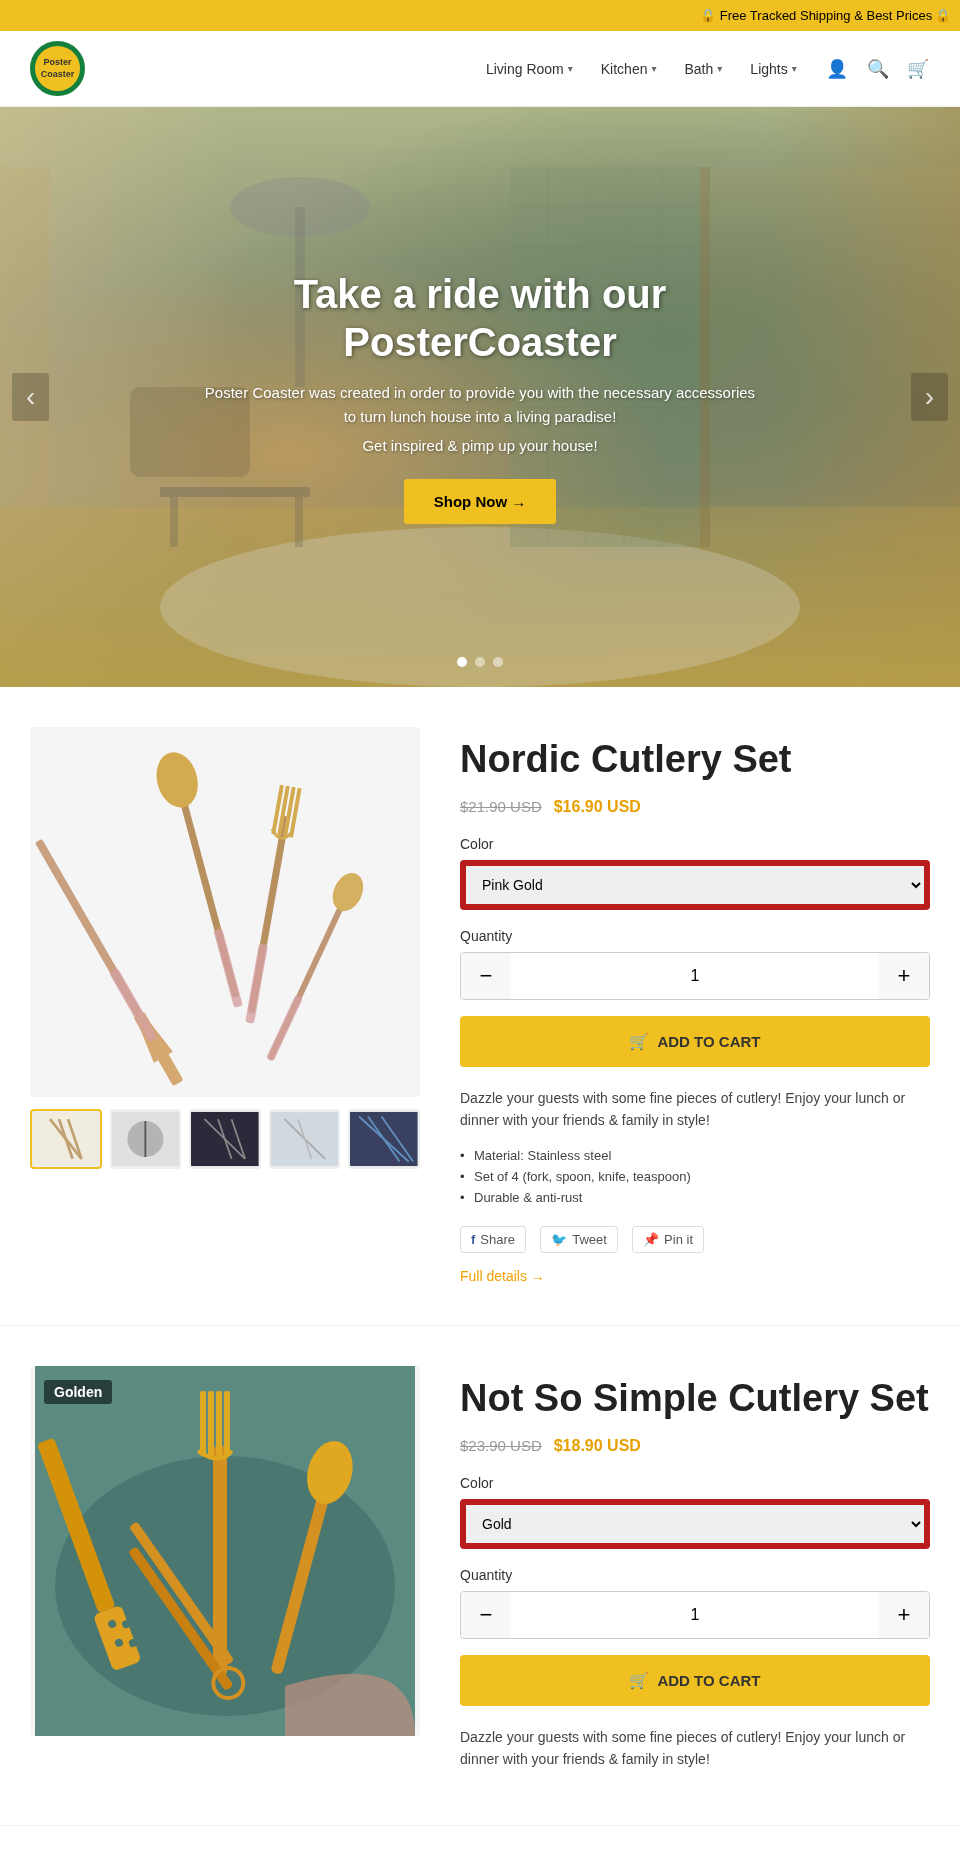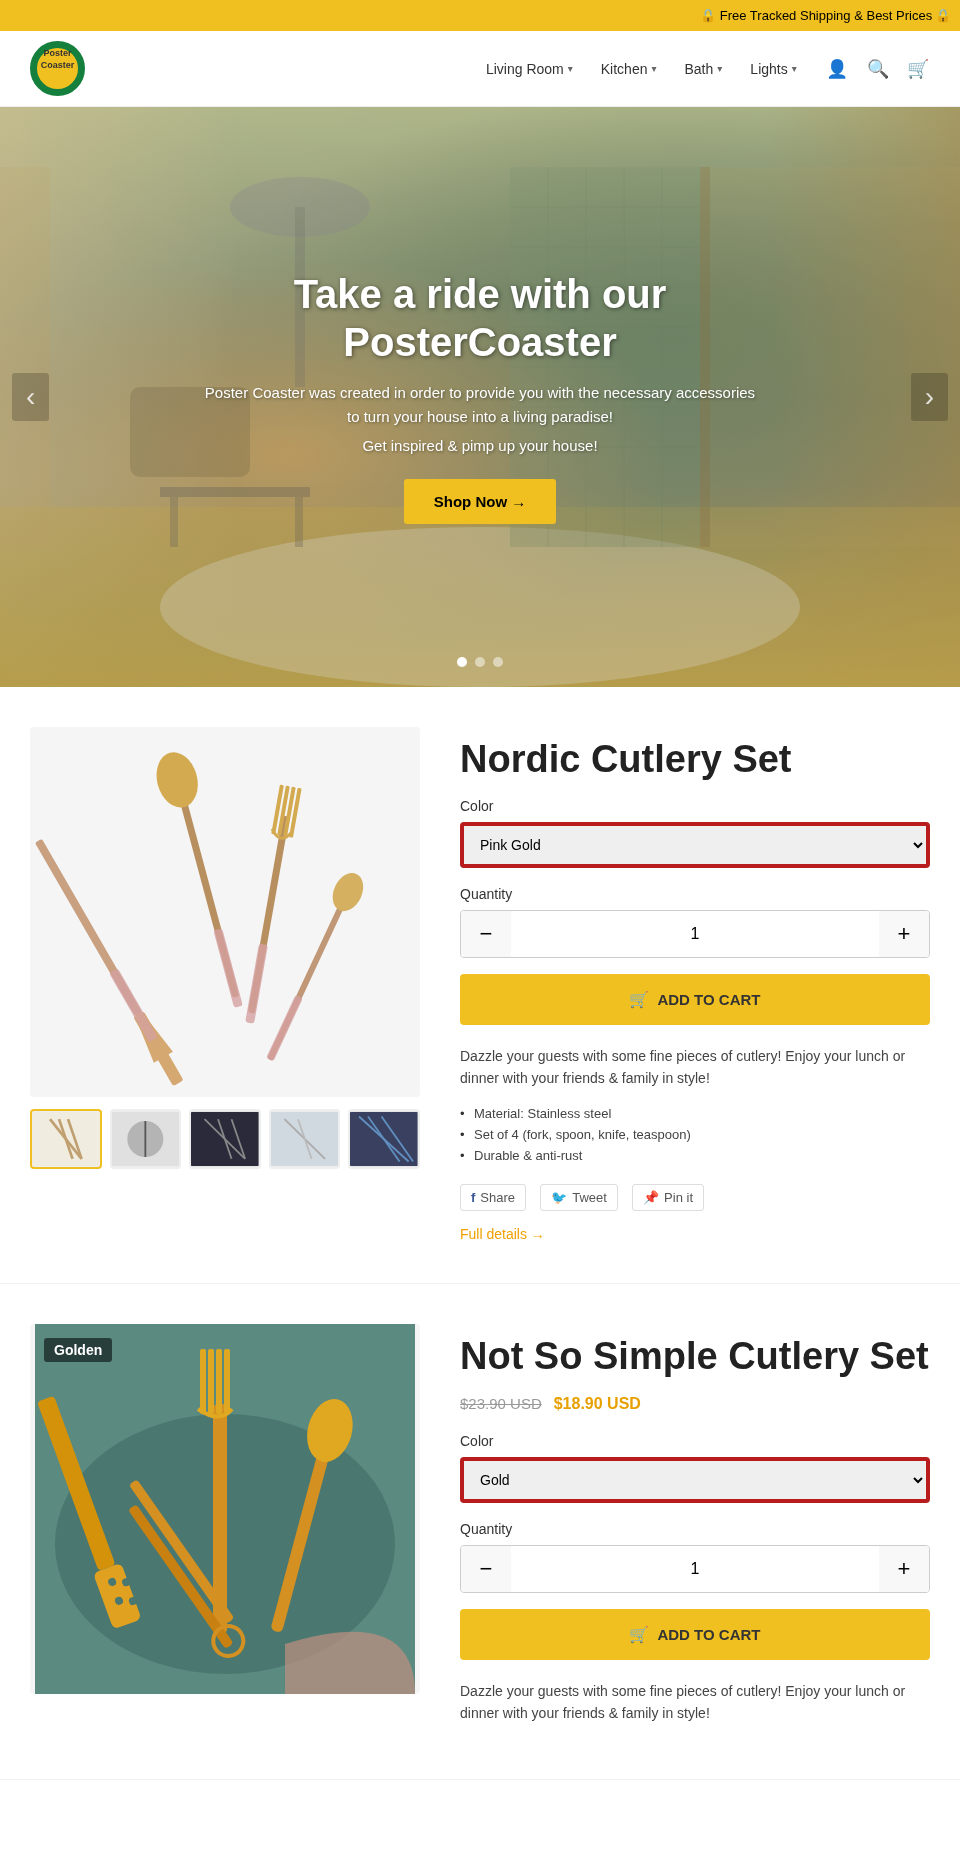--- a/index.html
+++ b/index.html
@@ -26,27 +26,28 @@
       display: flex;
       align-items: center;
       margin-right: auto;
     }
     .logo-circle {
       width: 55px;
       height: 55px;
       border-radius: 50%;
       background: #f0c020;
       display: flex;
+      align-items: center;
       justify-content: center;
       font-size: 10px;
       font-weight: bold;
       color: #333;
       text-align: center;
       line-height: 1.2;
-      border: 7px solid #15803d;
+      border: 5px solid #15803d;
     }
     .nav {
       display: flex;
       gap: 28px;
     }
     .nav-item {
       font-size: 14px;
       color: #333;
       cursor: pointer;
       display: flex;
@@ -238,21 +239,21 @@
     }
     .label {
       font-size: 14px;
       color: #333;
       margin-bottom: 8px;
       font-weight: 500;
     }
     .color-select {
       width: 100%;
       padding: 10px 12px;
-      border: 4px solid #b91c1c;
+      border: 6px solid #b91c1c;
       border-radius: 4px;
       font-size: 14px;
       margin-bottom: 18px;
       appearance: auto;
       cursor: pointer;
     }
     .quantity-row {
       display: flex;
       align-items: center;
       border: 1px solid #ccc;
@@ -438,21 +439,21 @@
     <line x1="510" y1="300" x2="700" y2="300" stroke="#6a8060" stroke-width="1" opacity="0.4"></line>
     <line x1="510" y1="340" x2="700" y2="340" stroke="#6a8060" stroke-width="1" opacity="0.4"></line>
     <line x1="548" y1="60" x2="548" y2="440" stroke="#6a8060" stroke-width="1" opacity="0.4"></line>
     <line x1="586" y1="60" x2="586" y2="440" stroke="#6a8060" stroke-width="1" opacity="0.4"></line>
     <line x1="624" y1="60" x2="624" y2="440" stroke="#6a8060" stroke-width="1" opacity="0.4"></line>
     <line x1="662" y1="60" x2="662" y2="440" stroke="#6a8060" stroke-width="1" opacity="0.4"></line>
   </svg>
 
   <div class="hero-content">
     <h1 class="hero-title">Take a ride with our PosterCoaster</h1>
-    <p class="hero-subtitle">Poster Coaster was created in order to provide you with the necessary accessories to turn your house into a living paradise!</p>
+    <p class="hero-subtitle">Poster Coaster was created in order to provide you with the necessary accessories to turn lunch house into a living paradise!</p>
     <p class="hero-tagline">Get inspired &amp; pimp up your house!</p>
     <button class="hero-btn">Shop Now →</button>
   </div>
   <div class="hero-arrow hero-arrow-left">‹</div>
   <div class="hero-arrow hero-arrow-right">›</div>
   <div class="hero-dots">
     <div class="hero-dot active"></div>
     <div class="hero-dot"></div>
     <div class="hero-dot"></div>
   </div>
@@ -543,20 +544,24 @@
           <line x1="10" y1="5" x2="65" y2="55" stroke="#6090c0" stroke-width="2"></line>
           <line x1="20" y1="5" x2="55" y2="55" stroke="#6090c0" stroke-width="2"></line>
           <line x1="35" y1="5" x2="70" y2="55" stroke="#6090c0" stroke-width="2"></line>
         </svg>
       </div>
     </div>
   </div>
 
   <div class="product-info">
     <h1 class="product-title">Nordic Cutlery Set</h1>
+    <div class="price-row">
+      <span class="old-price">$21.90 USD</span>
+      <span class="new-price">$16.90 USD</span>
+    </div>
     <div class="label">Color</div>
     <select class="color-select">
       <option>Pink Gold</option>
       <option>Black</option>
       <option>Silver</option>
       <option>Gold</option>
     </select>
     <div class="label">Quantity</div>
     <div class="quantity-row">
       <button class="qty-btn">−</button>

